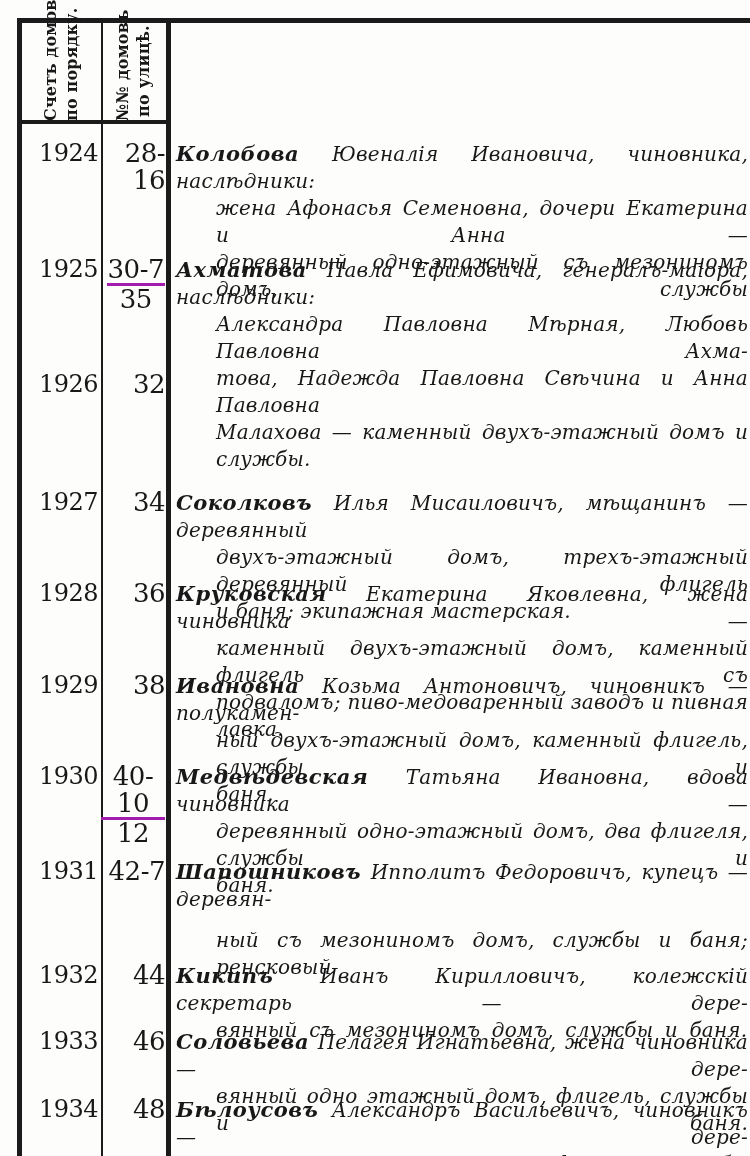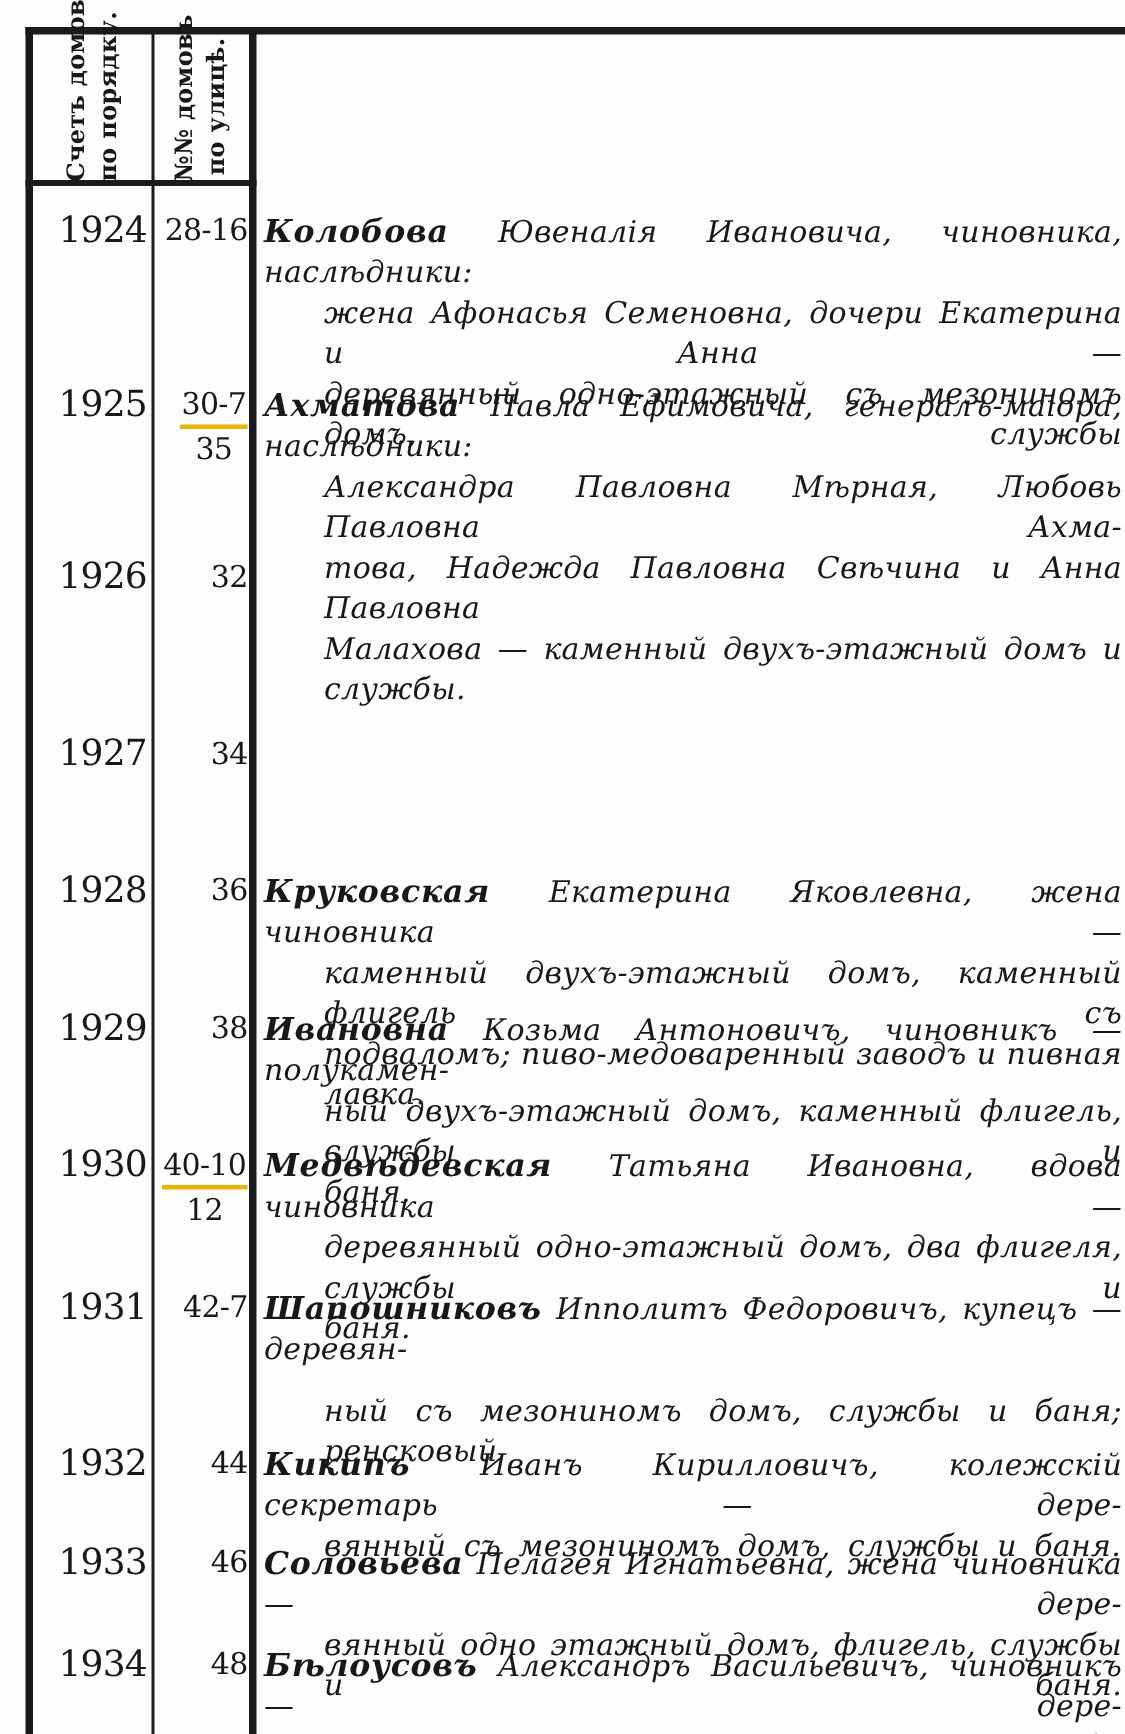--- a/index.html
+++ b/index.html
@@ -31,24 +31,24 @@
     position:absolute; left:22px; width:728px;
     display:flex; align-items:flex-start;
     font-size:20px; line-height:27px;
   }
   .colno {
     flex:0 0 76px; text-align:right; padding-right:3px;
     font-size:24px; line-height:27px; letter-spacing:-0.5px;
   }
   .colstreet {
     flex:0 0 64px; text-align:right; padding-right:3px;
-    font-size:20px; line-height:27px; letter-spacing:-0.5px;
+    font-size:26px; line-height:27px; letter-spacing:-0.5px;
   }
   .frac { display:inline-block; text-align:center; }
-  .frac .topv { display:block; border-bottom:3px solid #eab308; padding:0 1px;text-align:center; }
+  .frac .topv { display:block; border-bottom:3px solid #a21caf; padding:0 1px;text-align:center; }
   .frac .botv { display:block; }
 
   .etext { flex:0 0 572px; margin-left:8px;font-style:italic; }
   .ln { line-height:27px; letter-spacing:0.2px; }
   .j  { text-align:justify; text-align-last:justify; }
   .ind { margin-left:40px; }
   .gap { margin-top:14px; }
   .ln b { letter-spacing:0.5px; font-size:21px; }
 </style>
 </head>
@@ -98,20 +98,25 @@
   </div>
 
   <div class="entry" style="top:371px">
     <div class="colno">1926</div>
     <div class="colstreet">32</div>
   </div>
 
   <div class="entry" style="top:489px">
     <div class="colno">1927</div>
     <div class="colstreet">34</div>
+    <div class="etext">
+      <div class="ln j"><b>Соколковъ</b> <span>Илья Мисаиловичъ, мѣщанинъ — деревянный</span></div>
+      <div class="ln j ind">двухъ-этажный домъ, трехъ-этажный деревянный флигель</div>
+      <div class="ln ind">и баня; экипажная мастерская.</div>
+    </div>
   </div>
 
   <div class="entry" style="top:580px">
     <div class="colno">1928</div>
     <div class="colstreet">36</div>
     <div class="etext">
       <div class="ln j"><b>Круковская</b> <span>Екатерина Яковлевна, жена чиновника —</span></div>
       <div class="ln j ind">каменный двухъ-этажный домъ, каменный флигель съ</div>
       <div class="ln j ind">подваломъ; пиво-медоваренный заводъ и пивная лавка.</div>
     </div>

